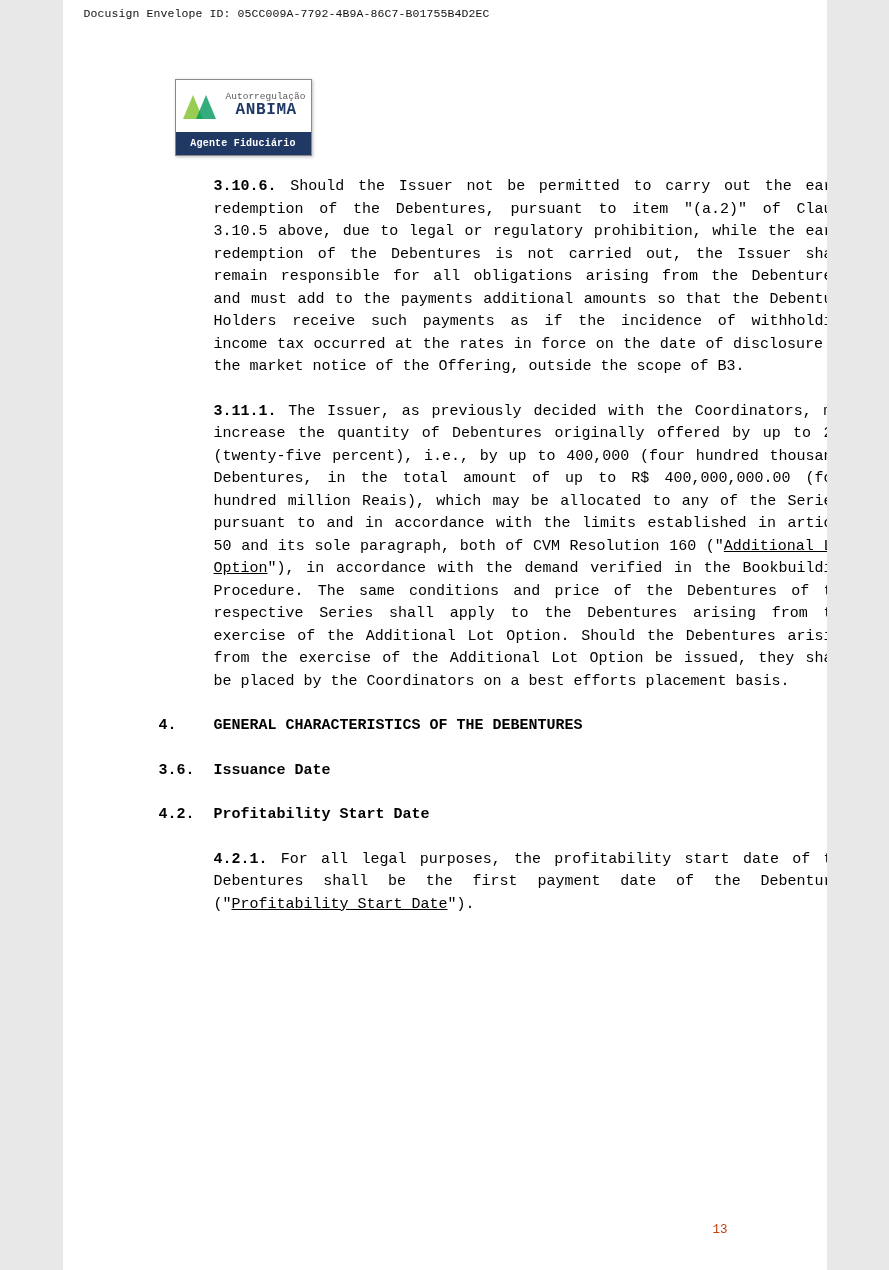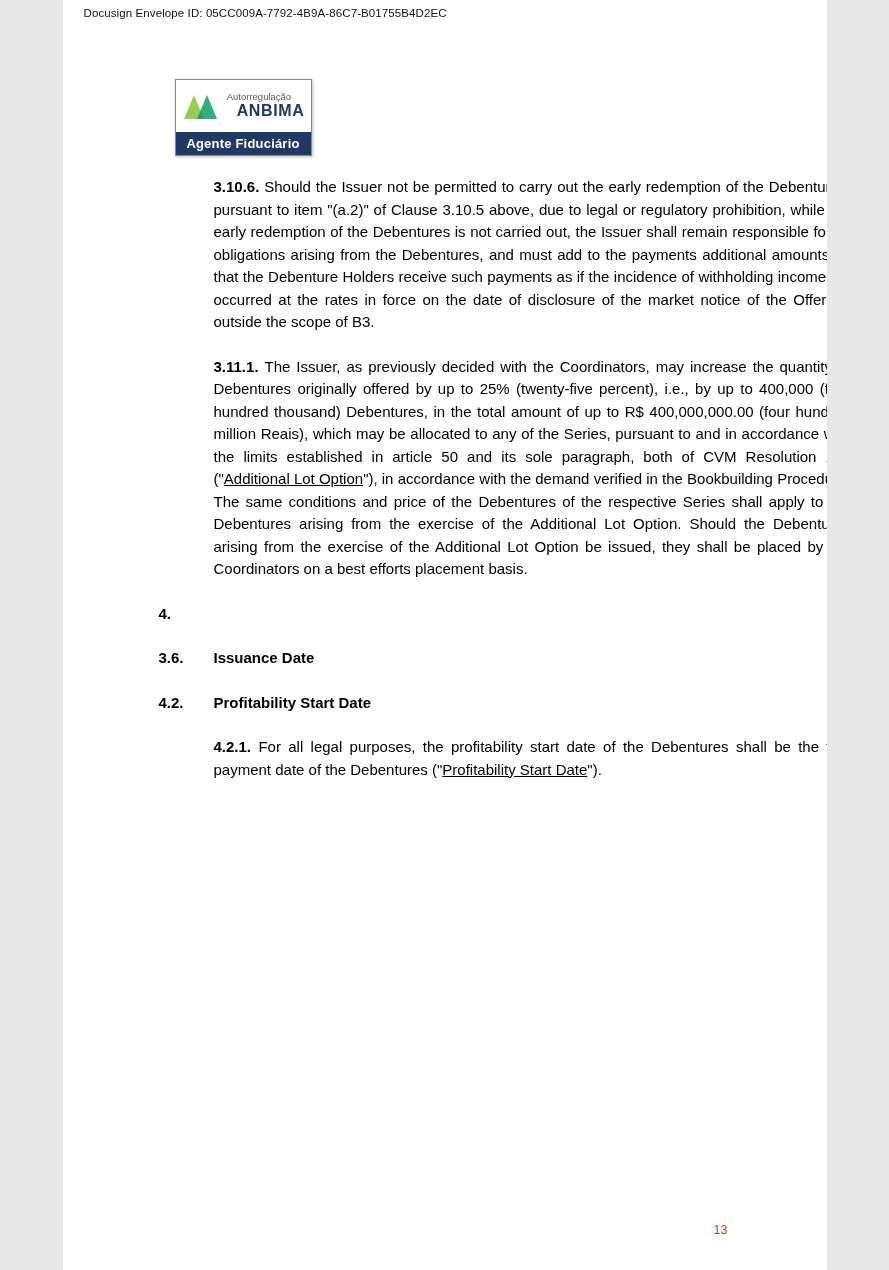--- a/index.html
+++ b/index.html
@@ -3,21 +3,21 @@
 <meta charset="utf-8">
 <style>
   * { box-sizing: border-box; }
   html, body { margin: 0; padding: 0; background: #e8e8e8; }
   .page {
     position: relative;
     width: 764px;
     height: 1270px;
     margin: 0 auto;
     background: #ffffff;
-    font-family: Liberation Sans, sans-serif;
+    font-family: Liberation Mono, monospace;
     color: #000;
     overflow: hidden;
   }
   .envelope-header {
     position: absolute;
     left: 21px;
     top: 7px;
     font-size: 11.5px;
     color: #111;
     letter-spacing: 0.1px;
@@ -44,21 +44,21 @@
     background: #fff;
   }
   .logo-mark { flex: none; display: block; }
   .logo-texts { display: flex; flex-direction: column; line-height: 1.1; }
   .logo-tagline { font-size: 9.5px; color: #5a5a5a; }
   .logo-brand { font-size: 16px; font-weight: 700; letter-spacing: 0.6px; }
   .logo-band {
     height: 23px;
     color: #ffffff;
     font-weight: 700;
-    font-size: 13px;
+    font-size: 10px;
     display: flex;
     align-items: center;
     justify-content: center;
     letter-spacing: 0.2px;
   }
   .content {
     position: absolute;
     left: 96px;
     top: 176px;
     width: 692px;
@@ -105,20 +105,21 @@
       </div>
     </div>
     <div class="logo-band" style="background: rgb(31, 56, 100);">Agente Fiduciário</div>
   </div>
 
   <div class="content">
       <p class="para"><span class="seg-bold">3.10.6. </span><span>Should the Issuer not be permitted to carry out the early redemption of the Debentures, pursuant to item "(a.2)" of Clause 3.10.5 above, due to legal or regulatory prohibition, while the early redemption of the Debentures is not carried out, the Issuer shall remain responsible for all obligations arising from the Debentures, and must add to the payments additional amounts so that the Debenture Holders receive such payments as if the incidence of withholding income tax occurred at the rates in force on the date of disclosure of the market notice of the Offering, outside the scope of B3.</span></p>
       <p class="para"><span class="seg-bold">3.11.1. </span><span>The Issuer, as previously decided with the Coordinators, may increase the quantity of Debentures originally offered by up to 25% (twenty-five percent), i.e., by up to 400,000 (four hundred thousand) Debentures, in the total amount of up to R$ 400,000,000.00 (four hundred million Reais), which may be allocated to any of the Series, pursuant to and in accordance with the limits established in article 50 and its sole paragraph, both of CVM Resolution 160 ("</span><span class="seg-underline">Additional Lot Option</span><span>"), in accordance with the demand verified in the Bookbuilding Procedure. The same conditions and price of the Debentures of the respective Series shall apply to the Debentures arising from the exercise of the Additional Lot Option. Should the Debentures arising from the exercise of the Additional Lot Option be issued, they shall be placed by the Coordinators on a best efforts placement basis.</span></p>
       <div class="heading">
         <span class="h-num">4.</span>
+        <span class="h-title">GENERAL CHARACTERISTICS OF THE DEBENTURES</span>
       </div>
       <div class="heading">
         <span class="h-num">3.6.</span>
         <span class="h-title">Issuance Date</span>
       </div>
       <div class="heading">
         <span class="h-num">4.2.</span>
         <span class="h-title">Profitability Start Date</span>
       </div>
       <p class="para"><span class="seg-bold">4.2.1. </span><span>For all legal purposes, the profitability start date of the Debentures shall be the first payment date of the Debentures ("</span><span class="seg-underline">Profitability Start Date</span><span>").</span></p>

